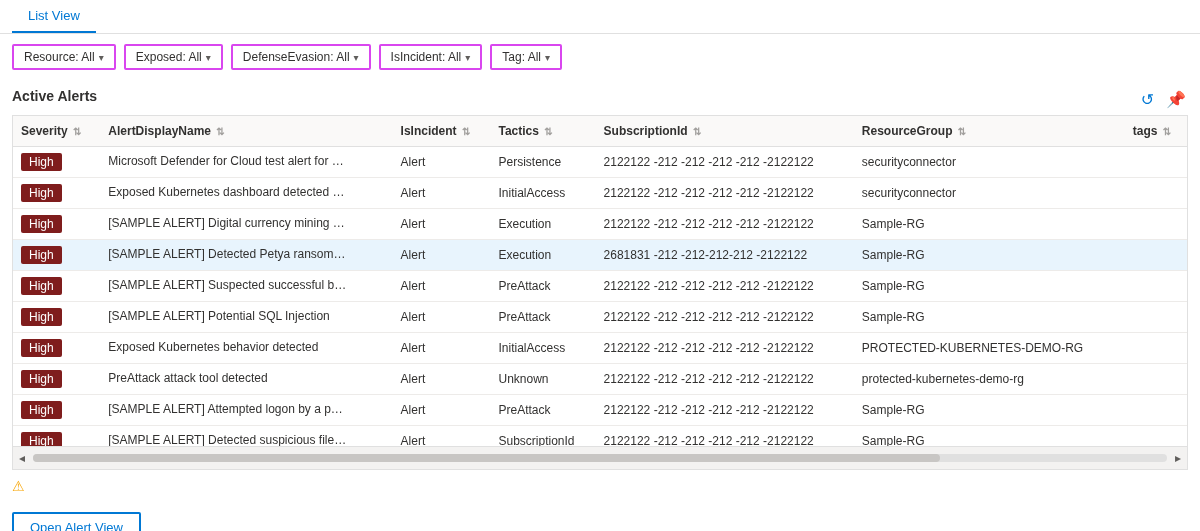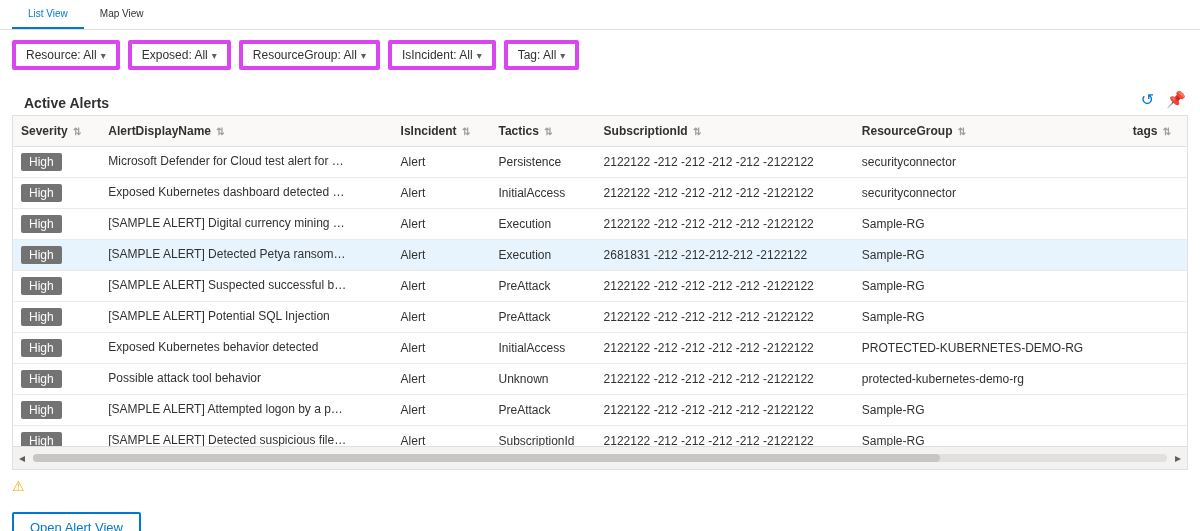--- a/index.html
+++ b/index.html
@@ -1,52 +1,52 @@
 <!DOCTYPE html>
 <html><head>
   <meta charset="utf-8">
   <style>
     * { box-sizing: border-box; margin: 0; padding: 0; }
     body { font-family: 'Segoe UI', Arial, sans-serif; font-size: 13px; color: #323130; background: #fff; }
 
     .top-tabs { display: flex; gap: 0; border-bottom: 1px solid #e0e0e0; padding: 0 12px; }
-    .tab { padding: 8px 16px; cursor: pointer; font-size: 10px; color: #323130; border-bottom: 2px solid transparent; }
+    .tab { padding: 8px 16px; cursor: pointer; font-size: 13px; color: #323130; border-bottom: 2px solid transparent; }
     .tab.active { border-bottom: 2px solid #0078d4; color: #0078d4; font-weight: 500; }
 
     .filters { display: flex; gap: 8px; padding: 10px 12px; flex-wrap: wrap; }
     .filter-btn {
       display: flex; align-items: center; gap: 4px;
-      border: 4px solid #d946ef; border-radius: 2px;
+      border: 2px solid #d946ef; border-radius: 2px;
       padding: 4px 10px; background: #fff; cursor: pointer;
       font-size: 12px; color: #323130;
     }
     .filter-chevron { font-size: 10px; color: #605e5c; }
 
-    .section-header { display: flex; align-items: flex-end; justify-content: space-between; padding: 8px 12px 4px 24px; }
+    .section-header { display: flex; align-items: flex-start; justify-content: space-between; padding: 8px 12px 4px 12px; }
     .section-title { font-size: 14px; font-weight: 600; color: #323130; }
     .section-actions { display: flex; gap: 8px; }
     .action-icon { cursor: pointer; color: #0078d4; font-size: 16px; padding: 2px; }
 
     .table-wrapper { overflow-x: hidden; overflow-y: hidden; margin: 0 12px; border: 1px solid #e0e0e0; }
     .table-scroll { overflow-y: auto; max-height: 330px; }
 
     table { width: 100%; border-collapse: collapse; font-size: 12px; }
     thead tr { background: #faf9f8; border-bottom: 1px solid #e0e0e0; position: sticky; top: 0; z-index: 2; }
     thead th {
       padding: 8px 8px; text-align: left; font-weight: 600;
       color: #323130; white-space: nowrap; border-right: none;
     }
     thead th .sort-icon { color: #a19f9d; font-size: 10px; margin-left: 2px; }
 
     tbody tr { border-bottom: 1px solid #edebe9; }
     tbody tr.selected { background: #e8f4fd; }
     tbody td { padding: 6px 8px; vertical-align: middle; }
 
     .severity-badge {
-      background: #737373; color: #fff;
+      background: #7f1d1d; color: #fff;
       padding: 2px 8px; border-radius: 2px;
       font-size: 12px; font-weight: 500;
       display: inline-block;
     }
 
     .alert-name { color: #323130; }
     .truncate { max-width: 230px; overflow: hidden; text-overflow: ellipsis; white-space: nowrap; display: inline-block; }
 
     .scrollbar-row { display: flex; align-items: center; background: #f3f2f1; border-top: 1px solid #e0e0e0; padding: 2px 0; }
     .scroll-arrow { padding: 2px 6px; cursor: pointer; color: #605e5c; font-size: 12px; }
@@ -61,34 +61,33 @@
       border: 2px solid #0078d4; color: #0078d4; background: #fff;
       padding: 6px 16px; font-size: 13px; cursor: pointer; border-radius: 2px; font-weight: 400;
     }
     .table-container { position: relative; }
   </style>
 </head>
 <body>
 
 <div class="top-tabs">
   <div class="tab active">List View</div>
-  <div class="tab">Map View</div>
 </div>
 
 <div class="filters">
   <button class="filter-btn">
     <span>Resource: All</span>
     <span class="filter-chevron">▾</span>
   </button>
   <button class="filter-btn">
     <span>Exposed: All</span>
     <span class="filter-chevron">▾</span>
   </button>
   <button class="filter-btn">
-    <span>ResourceGroup: All</span>
+    <span>DefenseEvasion: All</span>
     <span class="filter-chevron">▾</span>
   </button>
   <button class="filter-btn">
     <span>IsIncident: All</span>
     <span class="filter-chevron">▾</span>
   </button>
   <button class="filter-btn">
     <span>Tag: All</span>
     <span class="filter-chevron">▾</span>
   </button>
@@ -207,21 +206,21 @@
       <td>InitialAccess</td>
       <td>2122122 -212 -212 -212 -212 -2122122</td>
       <td>PROTECTED-KUBERNETES-DEMO-RG</td>
       <td></td>
     </tr>
             <tr>
       <td>
         <span class="severity-badge">High</span>
       </td>
       <td>
-        <span class="truncate alert-name" style="max-width:240px" title="Possible attack tool detected">Possible attack tool behavior</span>
+        <span class="truncate alert-name" style="max-width:240px" title="Possible attack tool detected">PreAttack attack tool detected</span>
       </td>
       <td>Alert</td>
       <td>Unknown</td>
       <td>2122122 -212 -212 -212 -212 -2122122</td>
       <td>protected-kubernetes-demo-rg</td>
       <td></td>
     </tr>
             <tr>
       <td>
         <span class="severity-badge">High</span>

